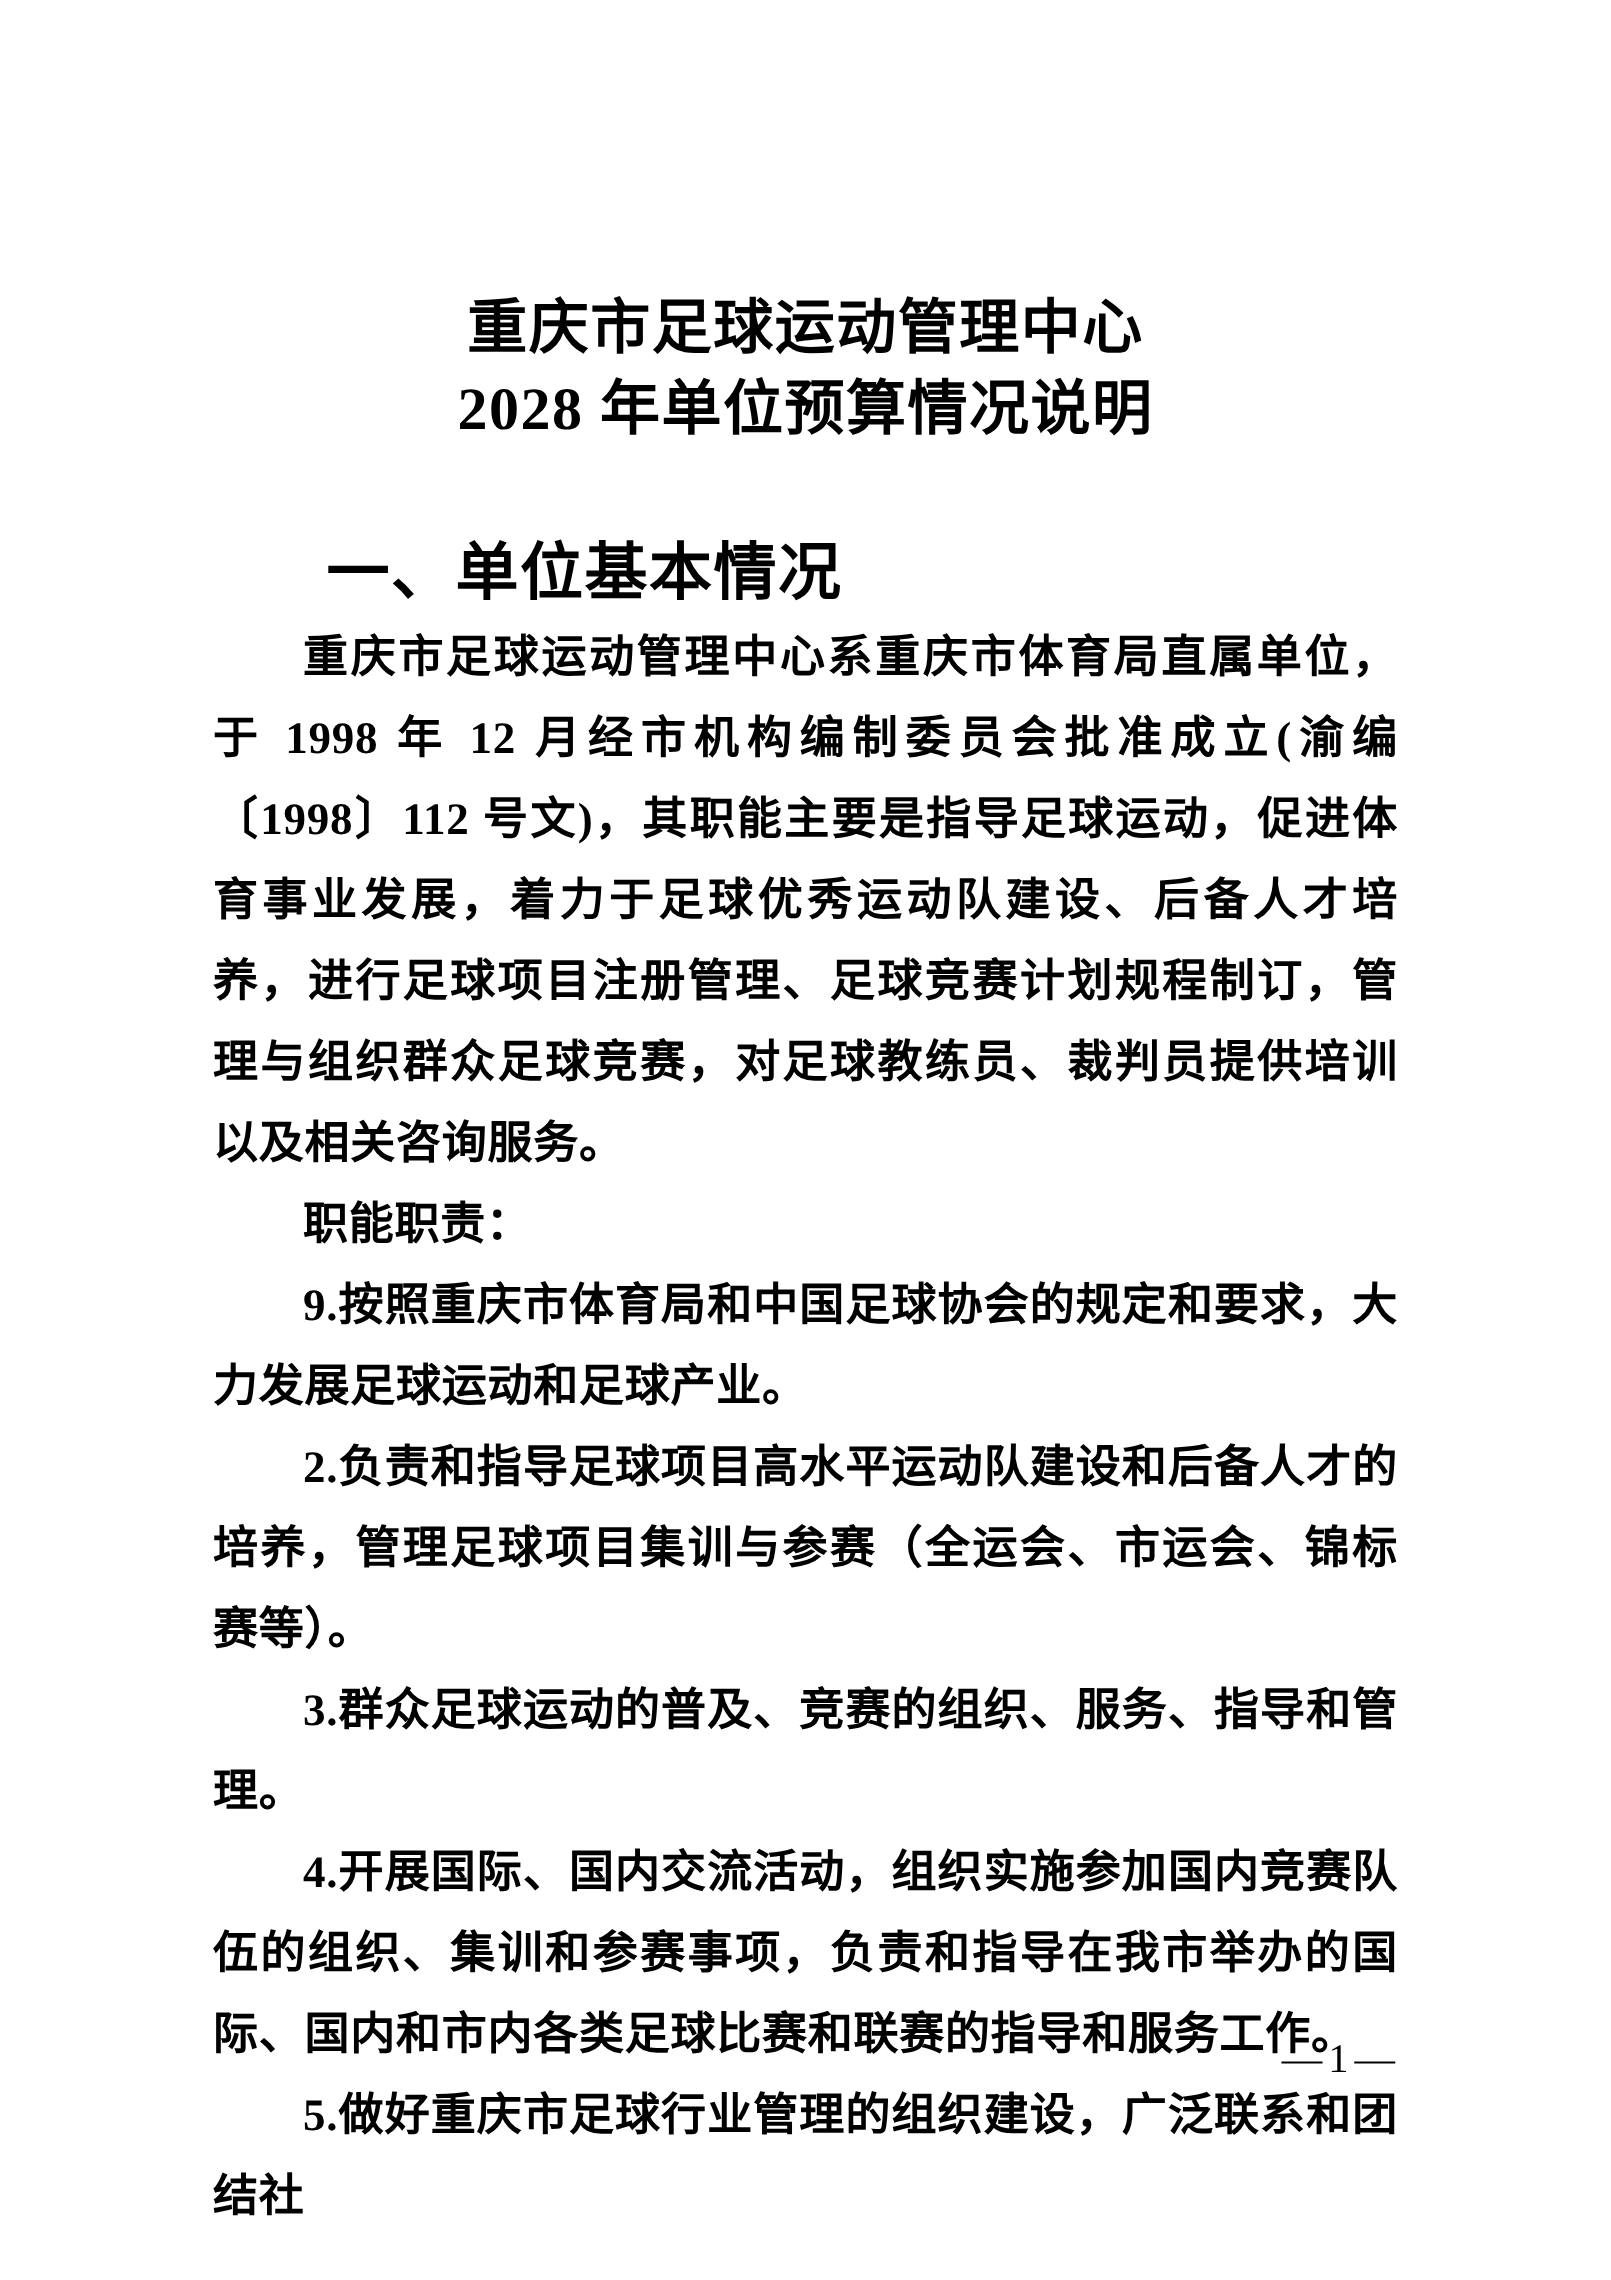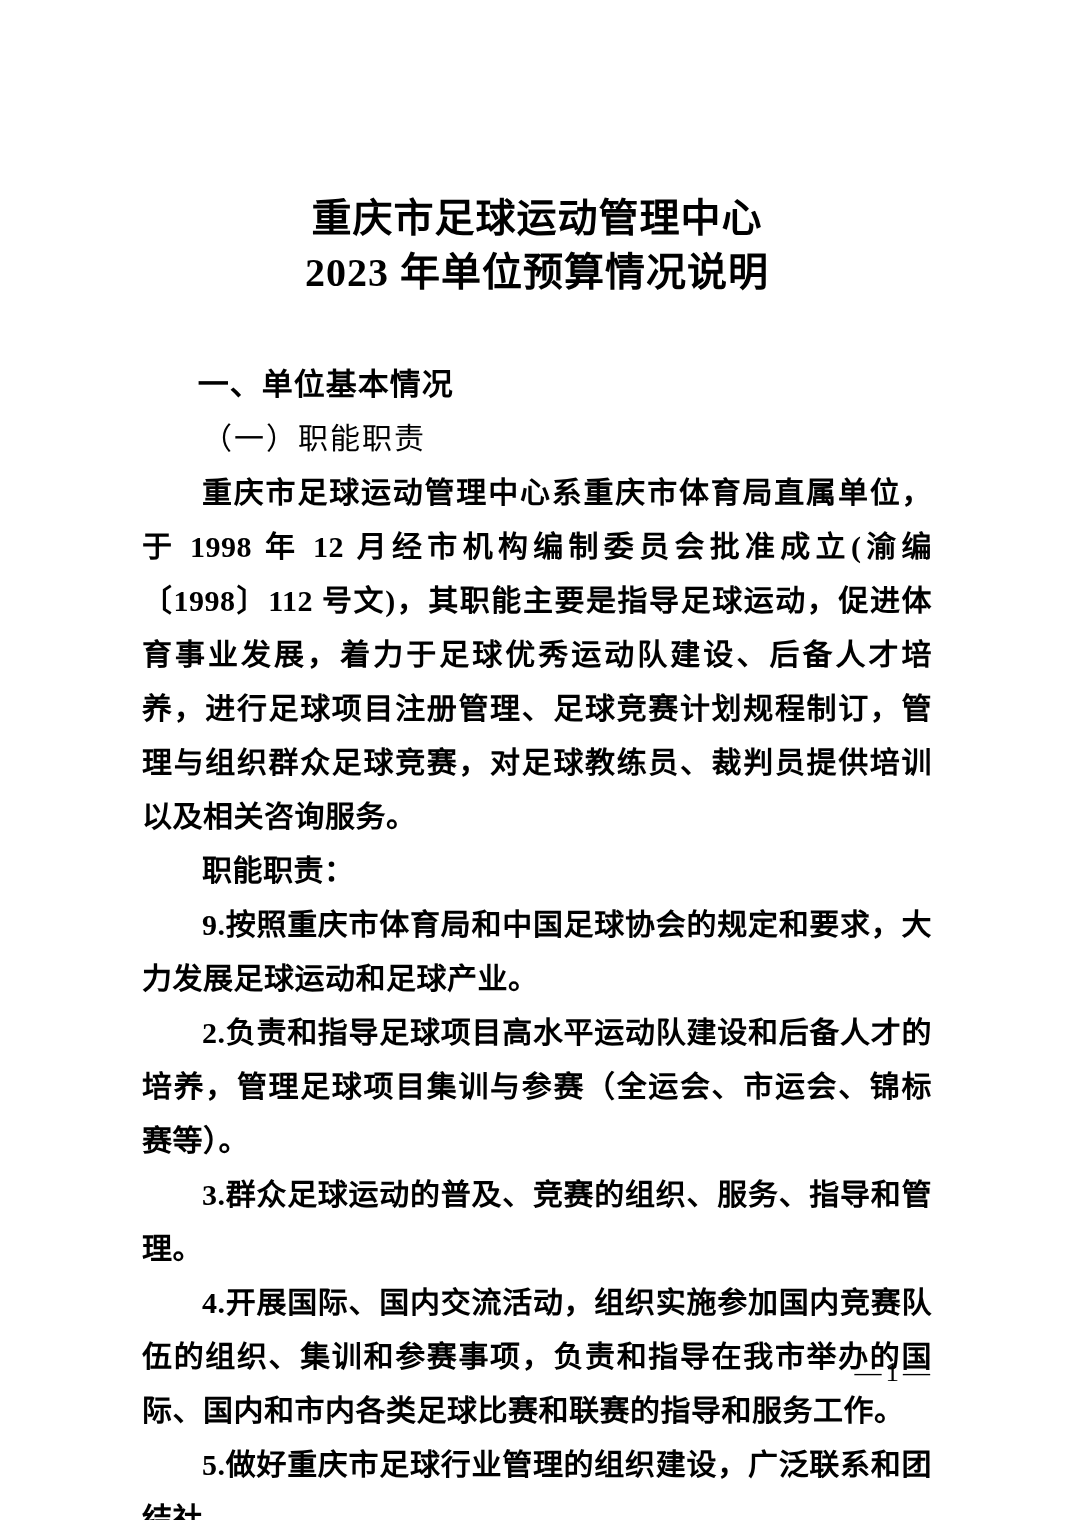--- a/index.html
+++ b/index.html
@@ -27,23 +27,23 @@
     letter-spacing: 1px;
   }
   
   .content {
     margin: 58px 142px 0 142px; 
     font-size: 30px;
     line-height: 54px;
   }
   .section-heading {
     margin: 0;
-    font-family: Liberation Sans, sans-serif;
+    font-family: Liberation Mono, monospace;
     font-weight: bold;
-    font-size: 31px;
+    font-size: 42px;
     line-height: 54px;
     text-indent: 1.8em;
     letter-spacing: 1px;
   }
   .subsection-heading {
     margin: 0;
     font-weight: normal;
     font-size: 30px;
     line-height: 54px;
     text-indent: 2em;
@@ -66,26 +66,25 @@
     letter-spacing: 4px;
   }
 </style>
 </head>
 <body>
 
 <div class="page">
 
   <div class="title-block">
     <div>重庆市足球运动管理中心</div>
-    <div>2023 年单位预算情况说明</div>
+    <div>2028 年单位预算情况说明</div>
   </div>
 
   <div class="content">
     <h2 class="section-heading">一、单位基本情况</h2>
-    <h3 class="subsection-heading">（一）职能职责</h3>
     <div>
         <p class="para">重庆市足球运动管理中心系重庆市体育局直属单位，于 1998 年 12 月经市机构编制委员会批准成立(渝编〔1998〕112 号文)，其职能主要是指导足球运动，促进体育事业发展，着力于足球优秀运动队建设、后备人才培养，进行足球项目注册管理、足球竞赛计划规程制订，管理与组织群众足球竞赛，对足球教练员、裁判员提供培训以及相关咨询服务。</p>
         <p class="para">职能职责：</p>
         <p class="para">9.按照重庆市体育局和中国足球协会的规定和要求，大力发展足球运动和足球产业。</p>
         <p class="para">2.负责和指导足球项目高水平运动队建设和后备人才的培养，管理足球项目集训与参赛（全运会、市运会、锦标赛等）。</p>
         <p class="para">3.群众足球运动的普及、竞赛的组织、服务、指导和管理。</p>
         <p class="para">4.开展国际、国内交流活动，组织实施参加国内竞赛队伍的组织、集训和参赛事项，负责和指导在我市举办的国际、国内和市内各类足球比赛和联赛的指导和服务工作。</p>
         <p class="para">5.做好重庆市足球行业管理的组织建设，广泛联系和团结社</p>
       </div>
   </div>

